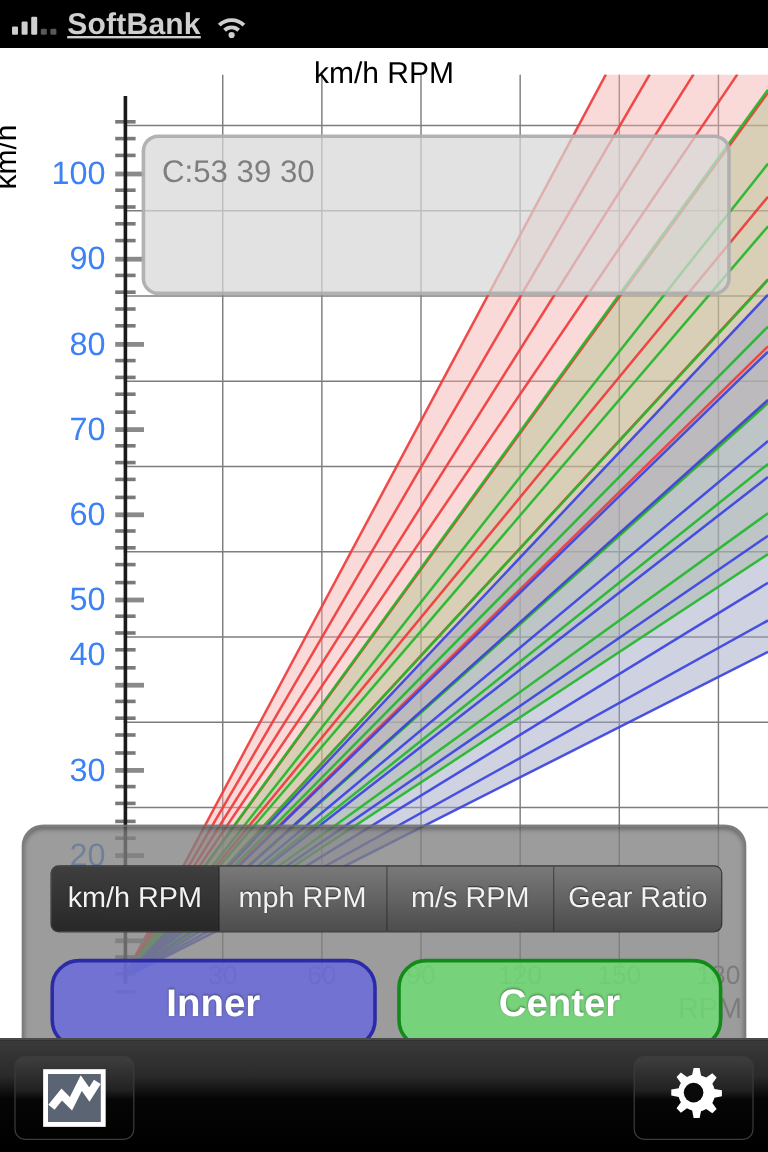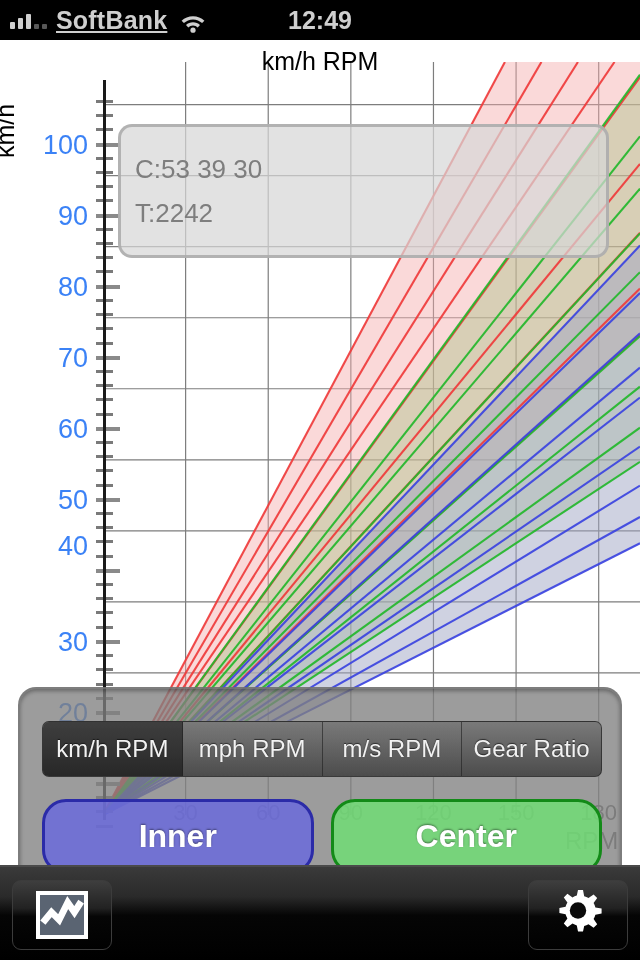--- a/index.html
+++ b/index.html
@@ -55,23 +55,23 @@
   #xaxis-name{ position:absolute; font-size:24px; color:#6d6d6d; }
 
   
   #yspine{ position:absolute; left:103px; top:40px; width:3px; height:740px; background:#1a1a1a; z-index:4;}
   .ytick{ position:absolute; left:96px; height:3px; background:#7a7a7a; z-index:3;}
   .ytick.maj{ width:24px; height:4px; background:#8a8a8a;}
   .ytick.min{ width:17px; }
 
   
   #infobox{
-    position:absolute; left:118px; top:84px; width:491px; height:134px;
+    position:absolute; left:118px; top:72px; width:491px; height:134px;
     background:rgba(215,215,215,.72); border:3px solid rgba(170,170,170,.85);
-    border-radius:14px; z-index:5; padding:20px 14px 0 14px;
+    border-radius:14px; z-index:5; padding:6px 14px 0 14px;
   }
   #infobox div{ font-size:26px; color:#7e7e7e; line-height:44px; white-space:pre; }
 
   
   #panel{
     position:absolute; left:18px; top:647px; width:604px; height:213px;
     background:rgba(128,128,128,.78);
     border:2px solid rgba(105,105,105,.6);
     border-radius:18px; z-index:8;
     box-shadow:0 2px 4px rgba(0,0,0,.35) inset;
@@ -133,21 +133,20 @@
     <span id="wifi">
       <svg width="26" height="20" viewBox="0 0 26 20">
           <g fill="#cfcfcf">
         <path d="M13 3.2c4.4 0 8.4 1.7 11.4 4.5l-2.3 2.4C19.7 7.8 16.5 6.4 13 6.4S6.3 7.8 3.9 10.1L1.6 7.7C4.6 4.9 8.6 3.2 13 3.2z"></path>
         <path d="M13 9.2c2.7 0 5.2 1 7 2.8l-2.3 2.4c-1.2-1.2-2.9-2-4.7-2s-3.5.8-4.7 2L6 12c1.8-1.8 4.3-2.8 7-2.8z"></path>
         <circle cx="13" cy="17.2" r="2.6"></circle>
           </g>
         </svg>
     </span>
   </div>
-  <div id="sb-center">12:49</div>
 </div>
 
 <div id="chartwrap">
 
   <div id="chart-title">km/h RPM</div>
 
   <div class="ylabel">km/h</div>
 
   <div id="plot">
     <svg id="plotsvg" width="537" height="753">
@@ -272,21 +271,20 @@
       <div class="xtick-label" style="left: 268.231px; top: 760px;">60</div>
       <div class="xtick-label" style="left: 350.846px; top: 760px;">90</div>
       <div class="xtick-label" style="left: 433.462px; top: 760px;">120</div>
       <div class="xtick-label" style="left: 516.077px; top: 760px;">150</div>
       <div class="xtick-label" style="left: 598.692px; top: 760px;">180</div>
     </div>
   <div id="xaxis-name" style="left: 565px; top: 787px;">RPM</div>
 
   <div id="infobox">
     <div>C:53 39 30</div>
-    <div>T:2242</div>
   </div>
 
   <div id="panel">
     <div id="segctl">
       <div class="seg sel">km/h RPM</div>
       <div class="seg">mph RPM</div>
       <div class="seg">m/s RPM</div>
       <div class="seg">Gear Ratio</div>
     </div>
     <div id="modebtns">

